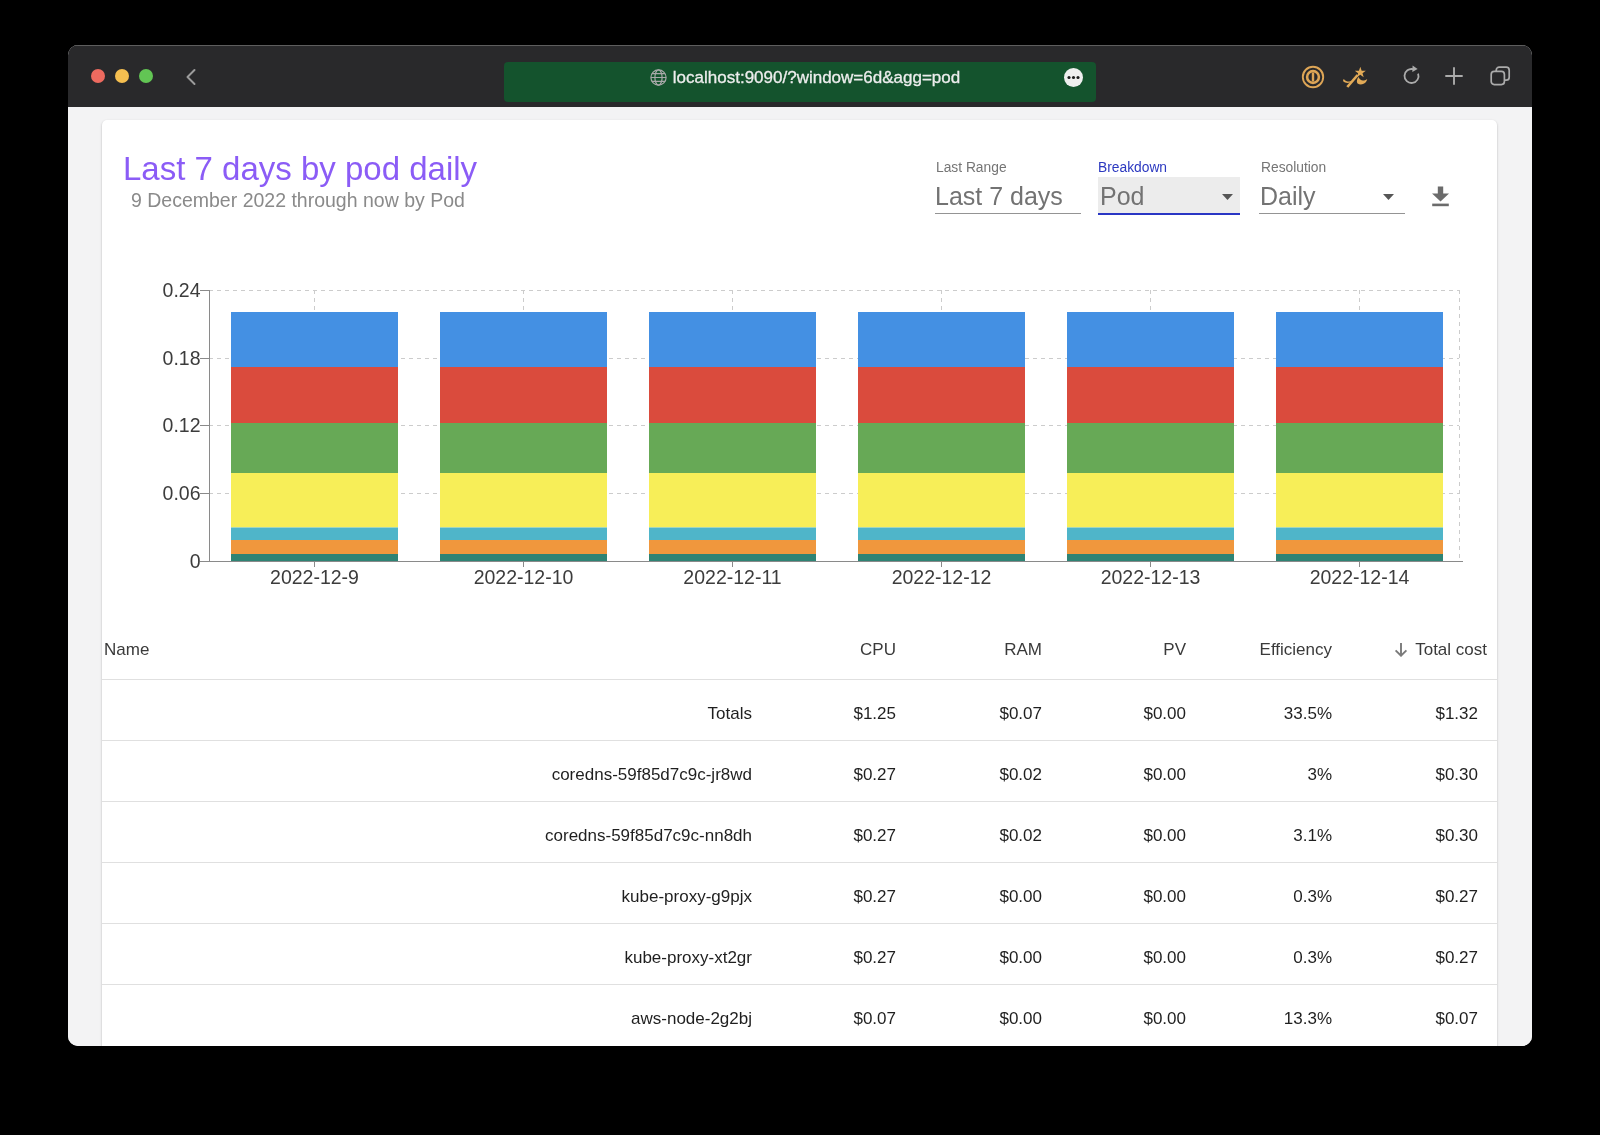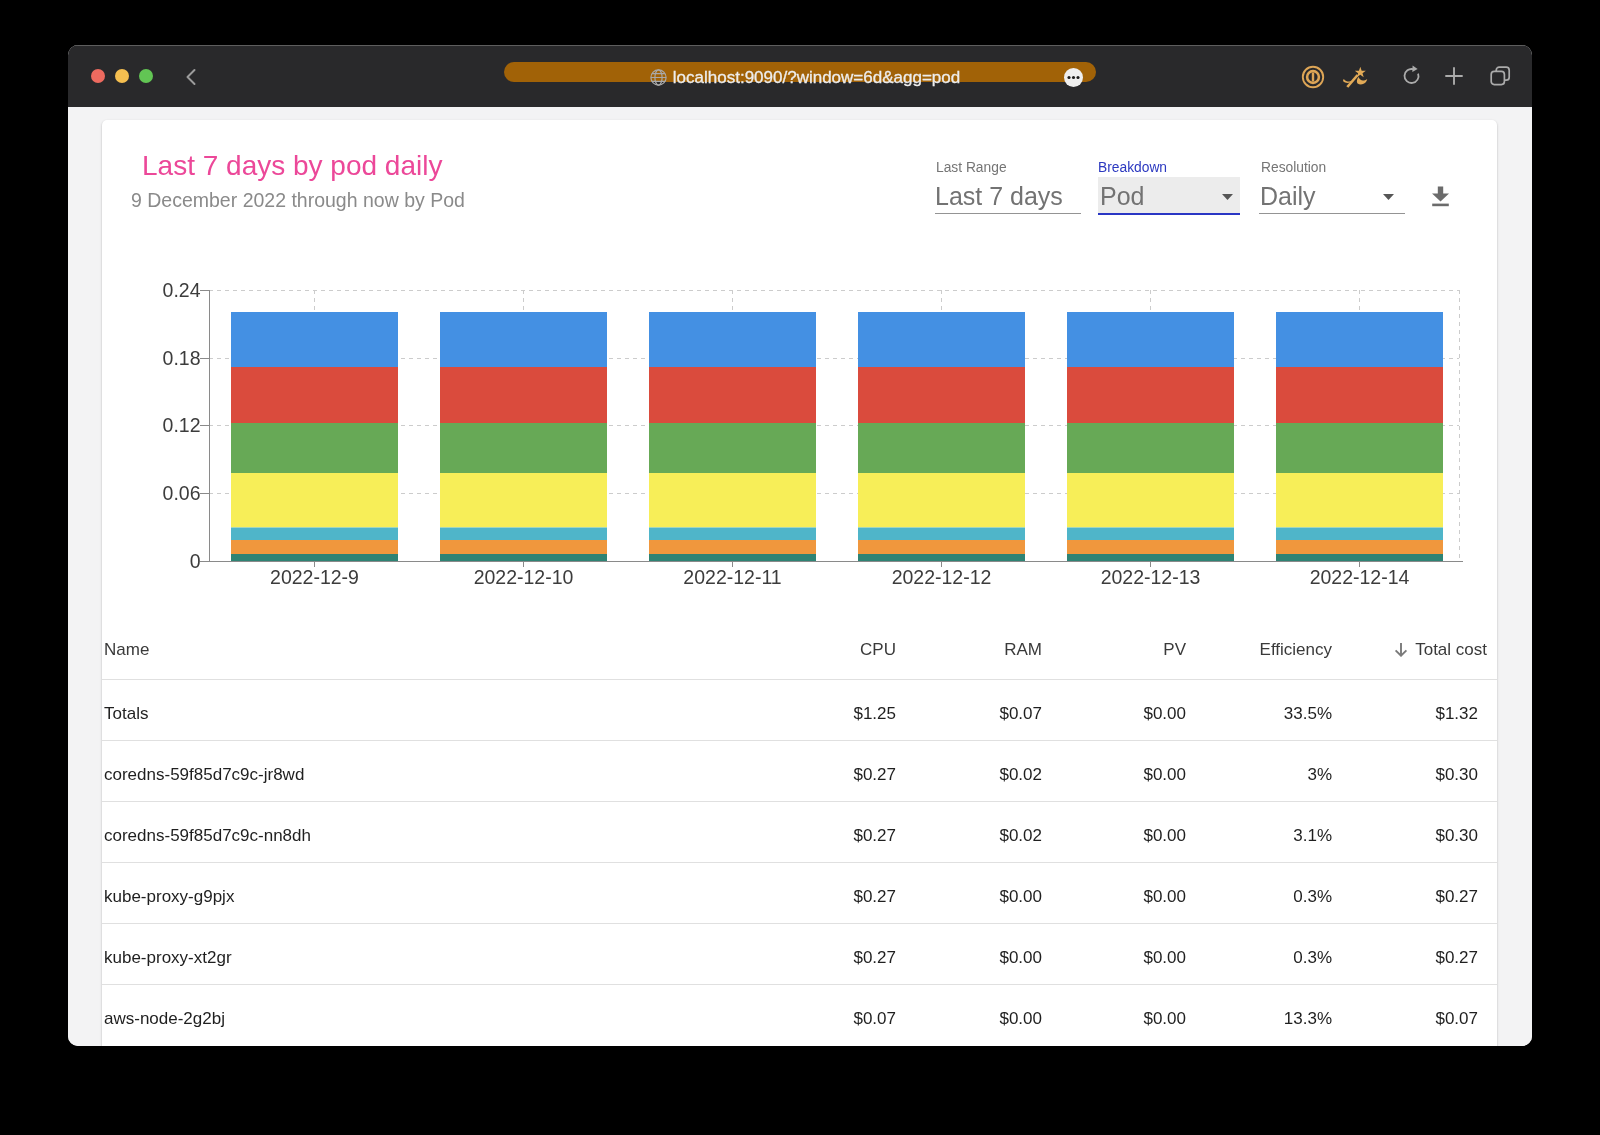--- a/index.html
+++ b/index.html
@@ -1,41 +1,41 @@
 <!DOCTYPE html>
 <html><head>
 <meta charset="utf-8">
 <style>
   * { margin:0; padding:0; box-sizing:border-box; }
   html,body { width:1600px; height:1135px; background:#000; font-family:"Liberation Sans", sans-serif; }
   .window { position:absolute; left:68px; top:45px; width:1464px; height:1001px;
             border-radius:10px; overflow:hidden; background:#f3f3f4; }
   .toolbar { position:absolute; left:0; top:0; width:100%; height:62px; background:#29292b; border-top:1px solid #5e5e5e; }
   .dot { position:absolute; width:14px; height:14px; border-radius:50%; top:23px; }
-  .urlbar { position:absolute; left:436px; top:16px; width:592px; height:20px; border-radius:11px;
-            background:#a16207; }
+  .urlbar { position:absolute; left:436px; top:16px; width:592px; height:40px; border-radius:4px;
+            background:#14532d; }
   .urltext { position:absolute; left:33px; right:0; top:0; height:31px; line-height:31px; text-align:center;
              color:#ededed; font-size:17px; -webkit-text-stroke:0.3px #ededed; }
   .dots3 { position:absolute; right:13px; top:6px; width:19px; height:19px; border-radius:50%;
            background:#efefef; }
   .page { position:absolute; left:0; top:62px; width:100%; height:939px; background:#f3f3f4; }
   .card { position:absolute; left:34px; top:13px; width:1395px; height:960px; background:#fff;
           border-radius:5px; box-shadow:0 1px 3px rgba(0,0,0,0.12), 0 1px 2px rgba(0,0,0,0.14); }
-  .title { position:absolute; left:40px; top:30px; font-size:28px; color:#ec4899; }
+  .title { position:absolute; left:21px; top:30px; font-size:33px; color:#8b5cf6; }
   .subtitle { position:absolute; left:29px; top:68.5px; font-size:19.5px; color:#8a8a8a; }
 
   .ctl-label { position:absolute; font-size:13.8px; color:#757575; }
   .ctl-value { position:absolute; font-size:25px; color:#737373; }
   .u-line { position:absolute; height:1px; background:#949494; }
 
   table.grid { position:absolute; left:0; top:493px; width:1395px; border-collapse:collapse;
                table-layout:fixed; font-size:17px; color:#1f1f1f; }
   table.grid td { border-bottom:1px solid #e0e0e0; padding:9px 0 0 0; vertical-align:middle; }
   table.grid tr.hdr td { color:#3a3a3a; height:66px; }
-  table.grid tr.row td { height:61px; }
+  table.grid tr.row td { height:61px;text-align:right; }
   table.grid td.num { text-align:right; }
   table.grid tr:last-child td { border-bottom:none; }
   table.grid td.name { padding-left:2px; }
 </style>
 </head>
 <body>
 <div class="window">
   <div class="toolbar">
     <div class="dot" style="left:23px; background:#ed6a5f;"></div>
     <div class="dot" style="left:47px; background:#f5bf50;"></div>

